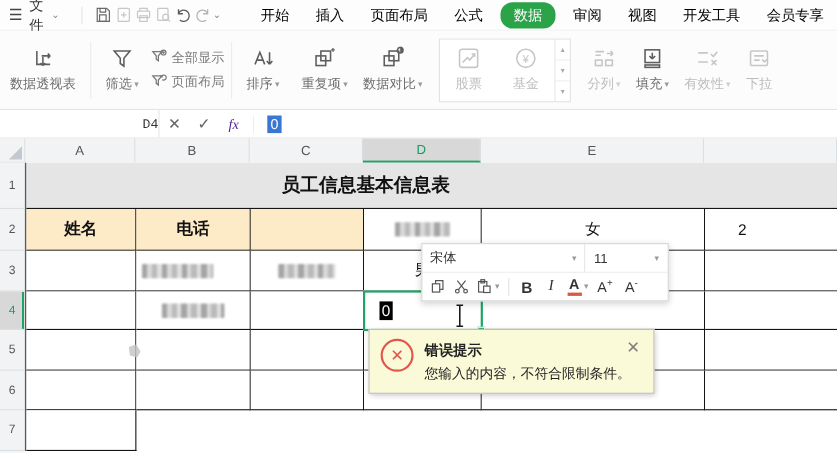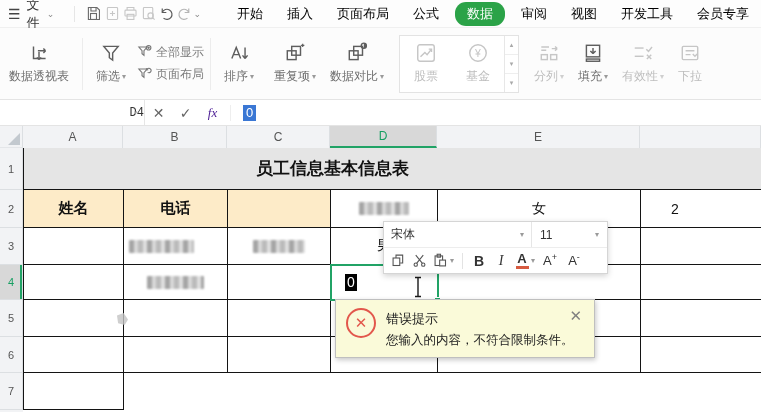--- a/index.html
+++ b/index.html
@@ -108,21 +108,21 @@
   .fc .bar{width:13px;height:3px;background:#D75B41;margin-top:1px}
   .az{display:flex;align-items:flex-start;width:18px;justify-content:center}
   .az .a{font-size:13px;color:#333}
   .az .sg{font-size:9px;color:#333;line-height:9px}
   
   .errtip{position:absolute;left:335px;top:299px;width:260px;height:59px;background:#FAFAD9;
           border:1px solid #bfbfbf;box-shadow:1px 2px 5px rgba(0,0,0,.22);z-index:30}
   .errcircle{position:absolute;left:10px;top:8px;width:30px;height:30px;border:2px solid #E2574C;
              border-radius:50%;display:flex;align-items:center;justify-content:center;
              color:#E2574C;font-size:15px;font-weight:bold}
-  .errtitle{position:absolute;left:50px;top:10px;font-weight:normal;font-size:13px;color:#222}
+  .errtitle{position:absolute;left:50px;top:10px;font-weight:bold;font-size:13px;color:#222}
   .errclose{position:absolute;right:12px;top:7px;font-size:15px;color:#808080}
   .errmsg{position:absolute;left:50px;top:32px;font-size:12.5px;color:#222;white-space:nowrap}
 </style>
 </head>
 <body>
 
 <div id="app">
 
   <div class="menubar">
     <span class="mi hamburger">☰</span>

